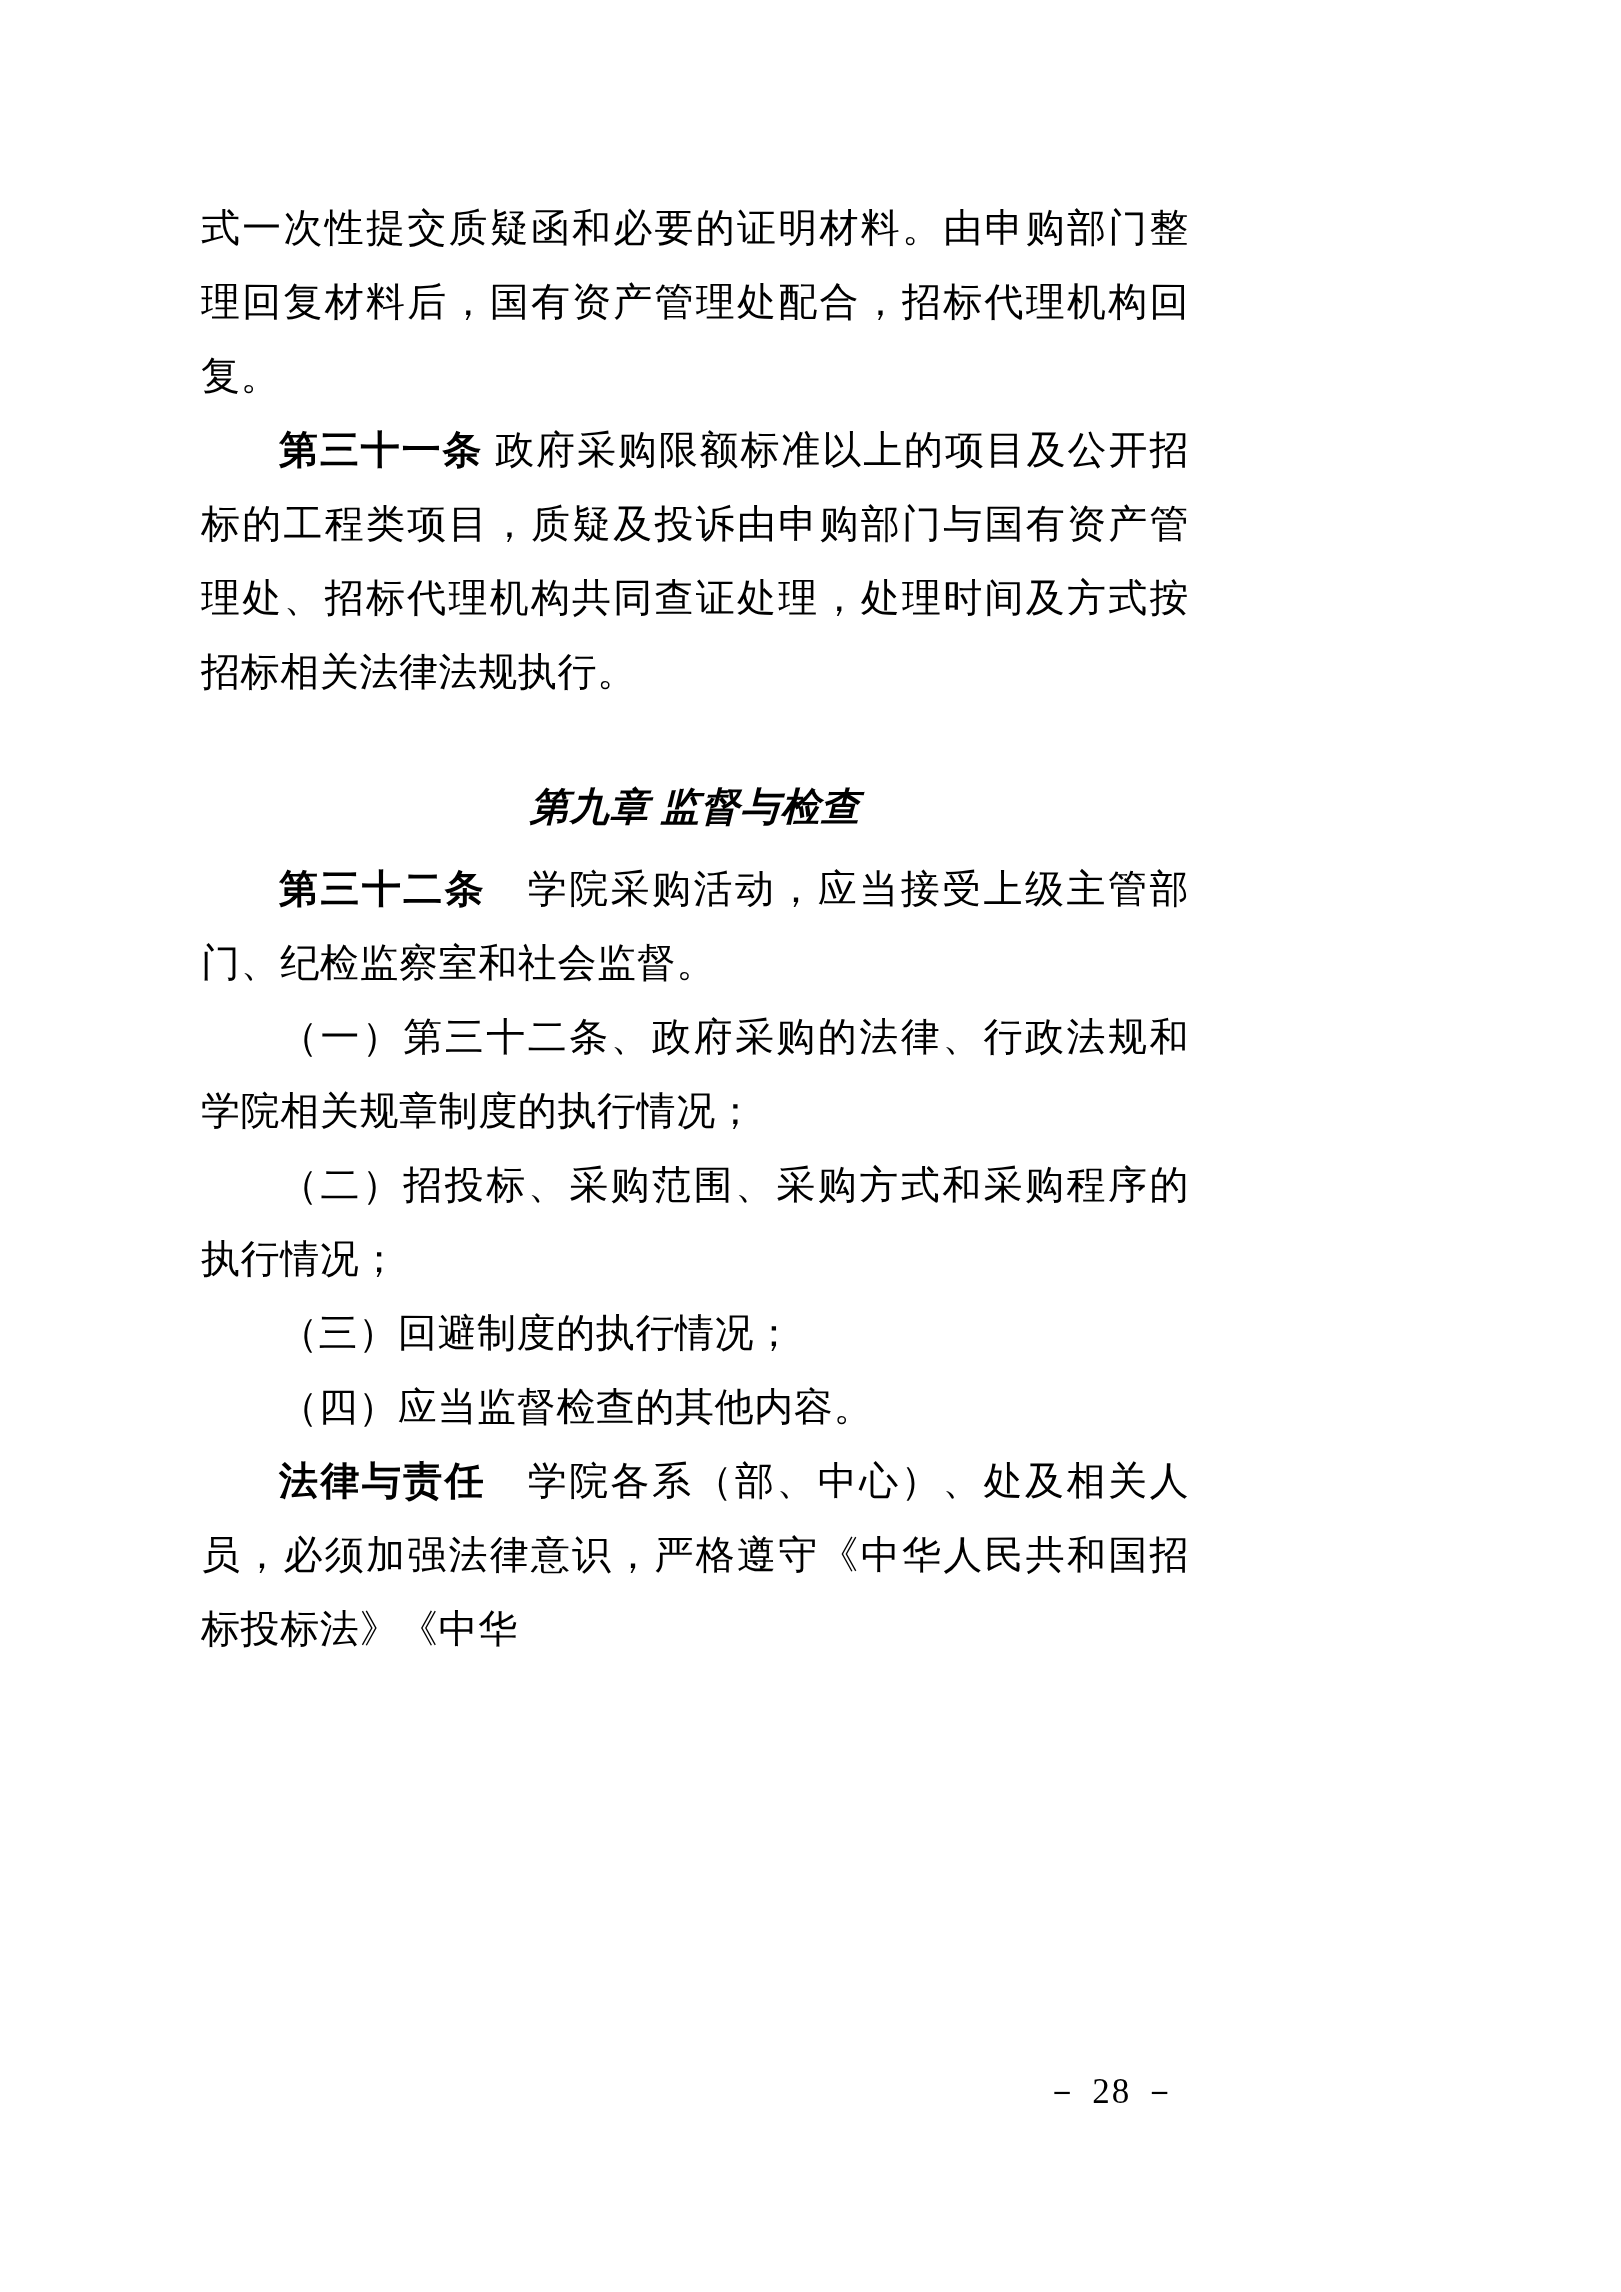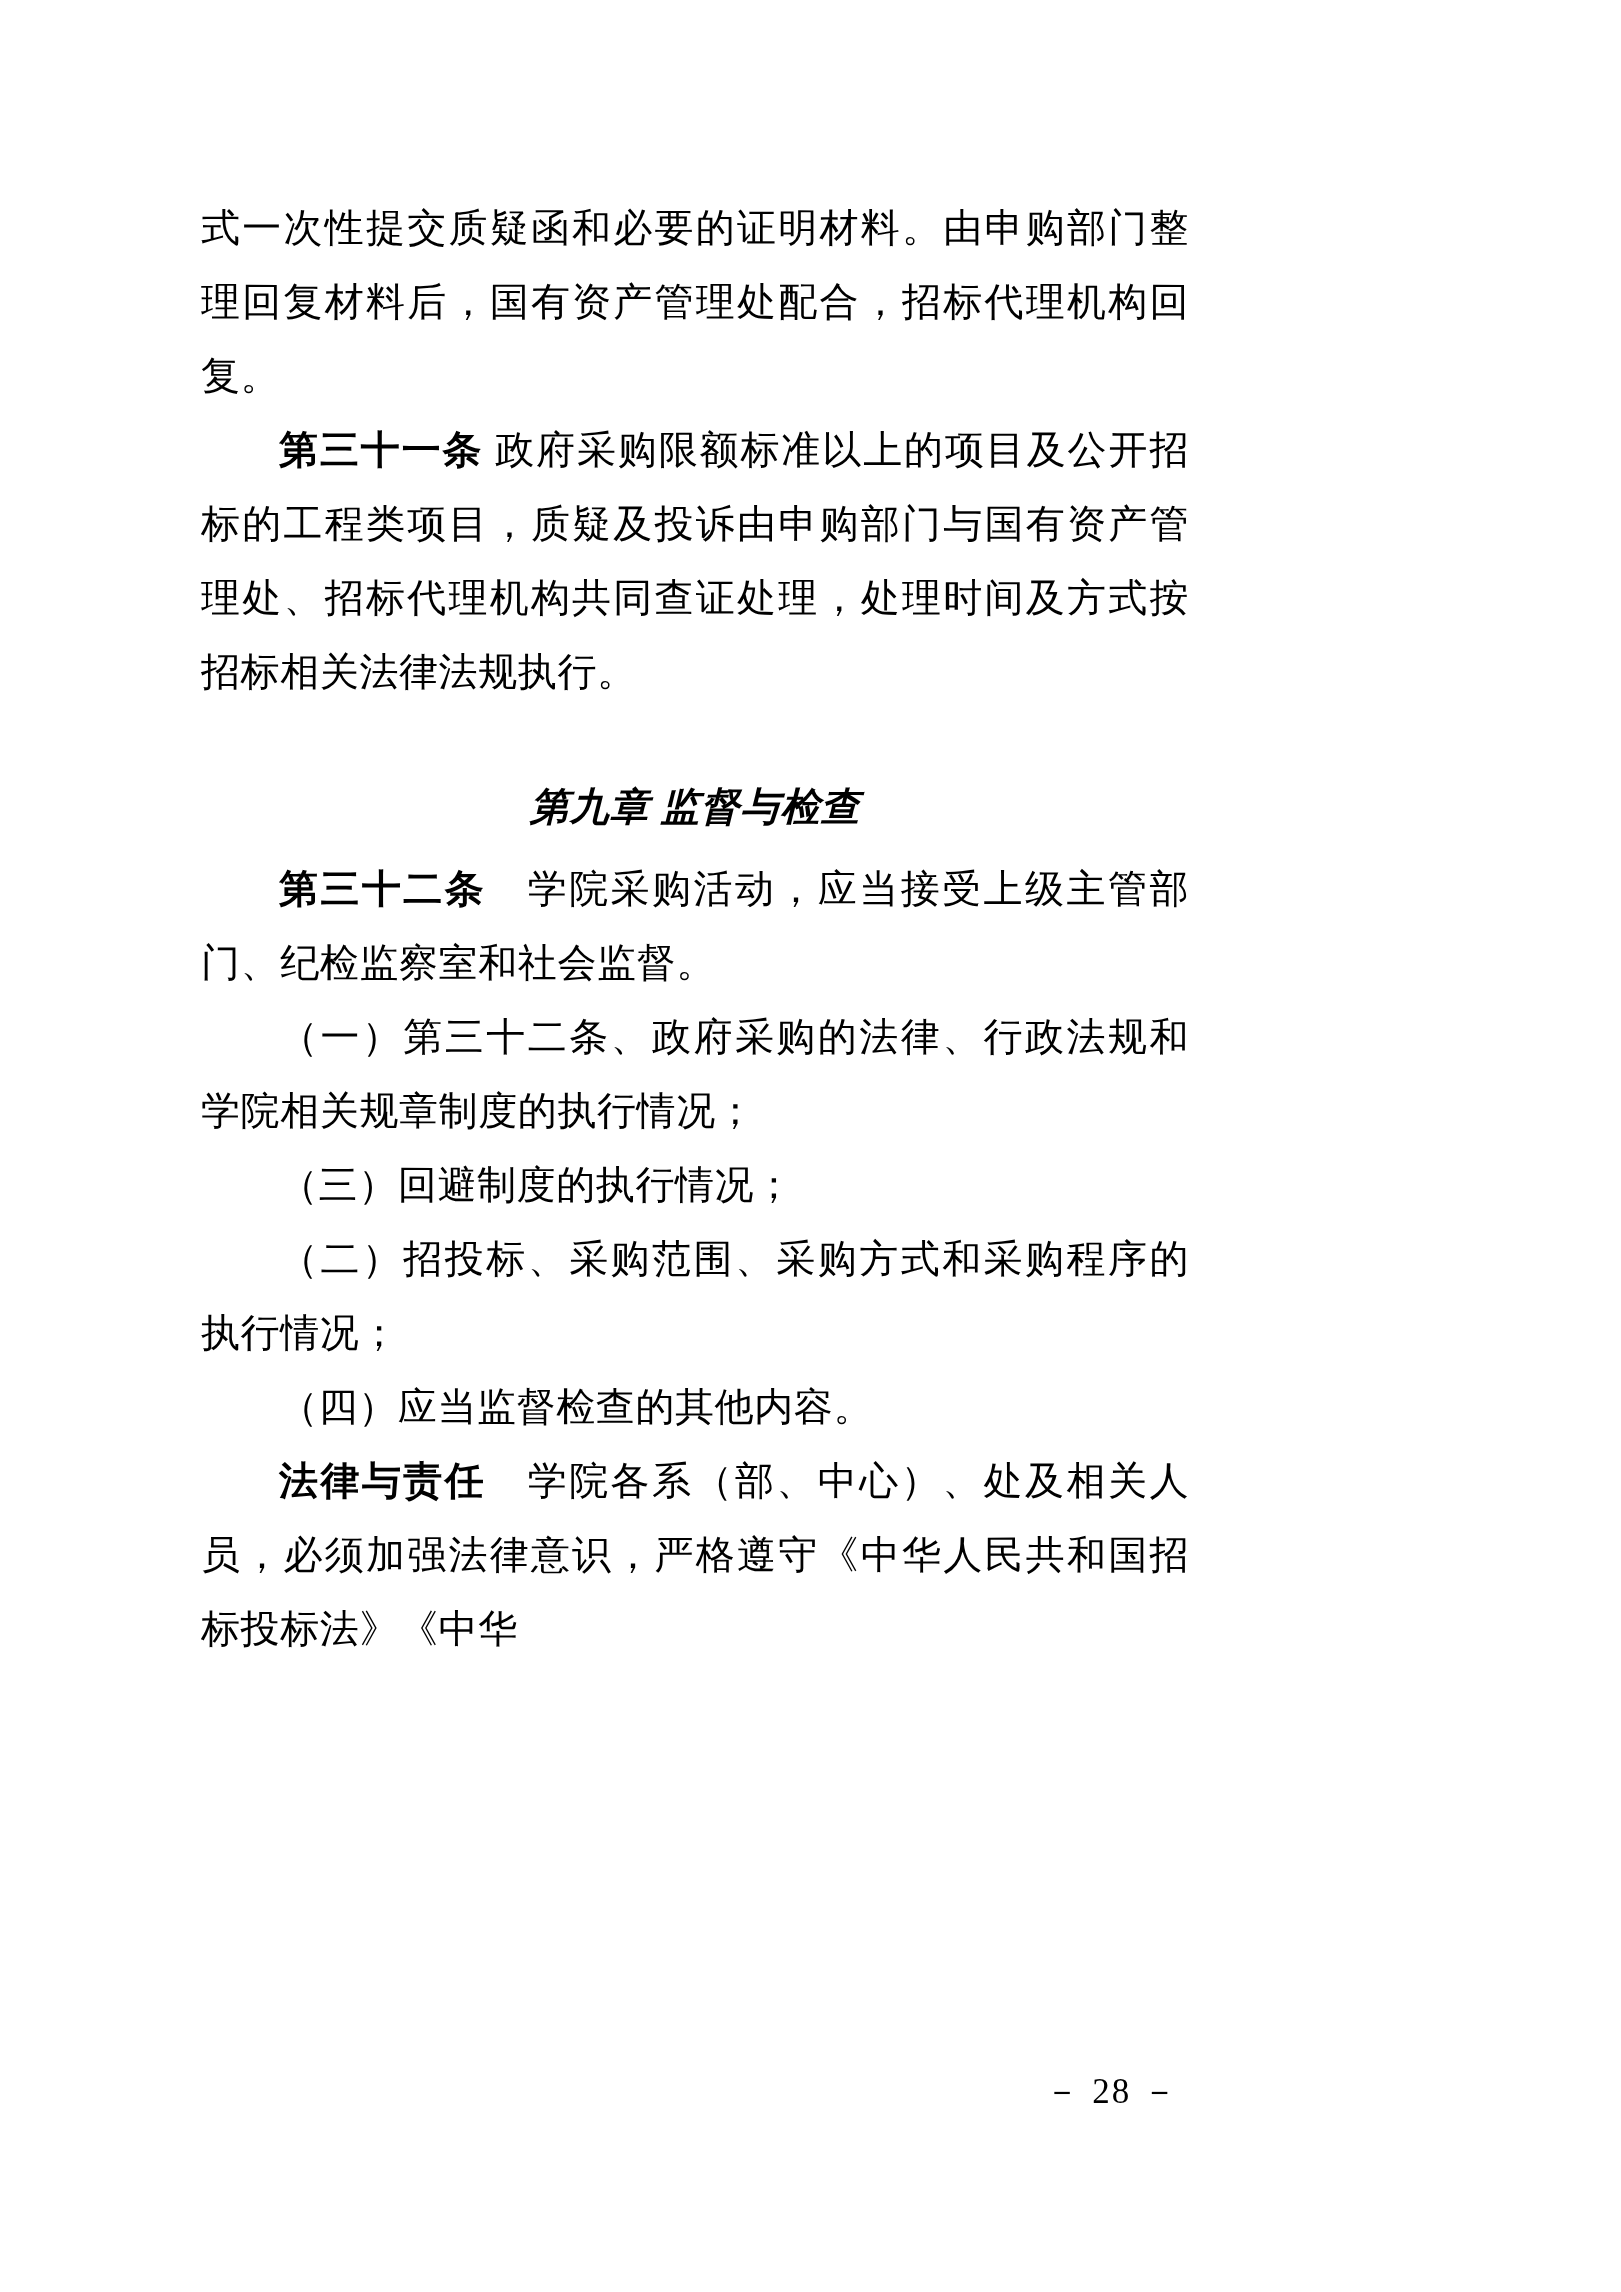--- a/index.html
+++ b/index.html
@@ -77,23 +77,23 @@
   <p class="body-text noindent">式一次性提交质疑函和必要的证明材料。由申购部门整理回复材料后，国有资产管理处配合，招标代理机构回复。</p>
 
   <p class="body-text indent"><span class="bold">第三十一条</span> <span>政府采购限额标准以上的项目及公开招标的工程类项目，质疑及投诉由申购部门与国有资产管理处、招标代理机构共同查证处理，处理时间及方式按招标相关法律法规执行。</span></p>
 
   <div class="chapter-heading gap-before gap-after">第九章  监督与检查</div>
 
   <p class="body-text indent"><span class="bold">第三十二条</span>　<span>学院采购活动，应当接受上级主管部门、纪检监察室和社会监督。</span></p>
 
   <p class="body-text item-line">（一）第三十二条、政府采购的法律、行政法规和学院相关规章制度的执行情况；</p>
 
+  <p class="body-text item-line">（二）招投标、采购范围、采购方式和采购程序的执行情况；</p>
+
   <p class="body-text item-line">（三）回避制度的执行情况；</p>
-
-  <p class="body-text item-line">（二）招投标、采购范围、采购方式和采购程序的执行情况；</p>
 
   <p class="body-text item-line">（四）应当监督检查的其他内容。</p>
 
 
 
   <p class="body-text indent"><span class="bold">法律与责任</span>　<span>学院各系（部、中心）、处及相关人员，必须加强法律意识，严格遵守《中华人民共和国招标投标法》《中华</span></p>
 
   <div class="page-number">－ 28 －</div>
 </div>
 

